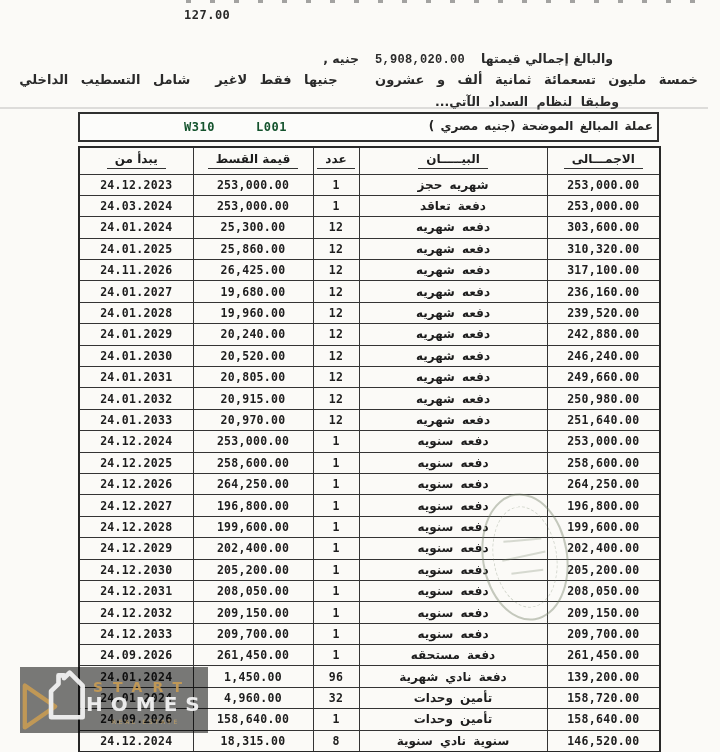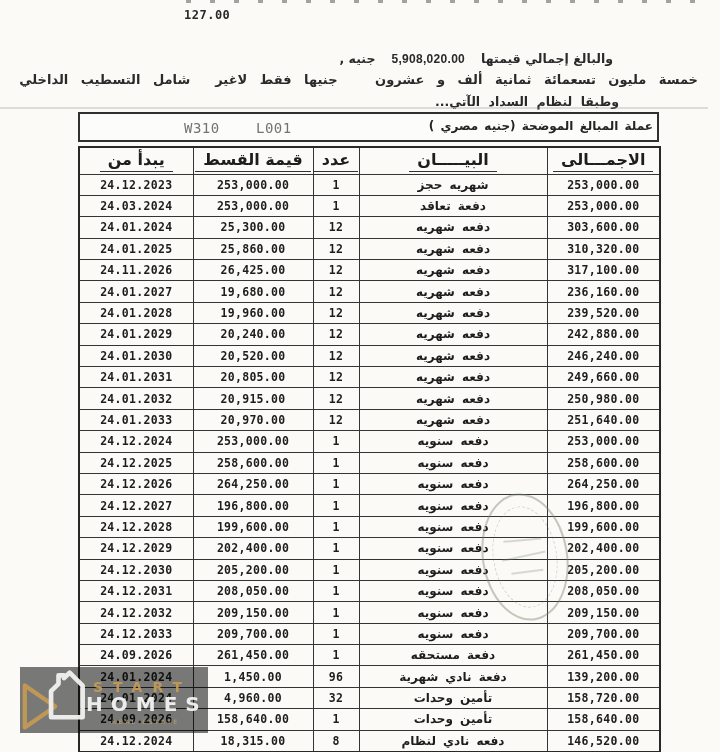--- a/index.html
+++ b/index.html
@@ -12,43 +12,43 @@
   .top-remnant{position:absolute;top:0;left:186px;width:522px;height:3px;
     background:repeating-linear-gradient(90deg,rgba(75,75,75,.5) 0 5px,transparent 5px 24px);}
   .hairline{position:absolute;top:107px;left:0;width:708px;height:2px;background:rgba(145,145,145,.28);}
   
   .line{position:absolute;direction:rtl;font-weight:700;color:#2a2a2a;white-space:pre;}
   .line1{top:6px;right:40px;font-size:12.5px;letter-spacing:1px;word-spacing:4px;}
   .num-127{position:absolute;top:8px;left:184px;font-family:"DejaVu Sans Mono",monospace;
     font-size:12px;font-weight:700;letter-spacing:.5px;color:#2a2a2a;}
   .line2{top:51px;right:107px;display:flex;direction:rtl;gap:16px;align-items:baseline;
     font-size:12.5px;letter-spacing:.6px;}
-  .line2 .amount{font-family:Liberation Sans, sans-serif;font-size:12px;letter-spacing:.3px;}
+  .line2 .amount{font-family:Liberation Mono, monospace;font-size:12px;letter-spacing:.3px;}
   .line3{top:72px;right:22px;font-size:13px;letter-spacing:1.8px;word-spacing:8px;}
   .line4{top:94px;right:101px;font-size:12.5px;letter-spacing:1.2px;word-spacing:4px;}
   
   .currency-box{position:absolute;top:112px;left:78px;width:581px;height:30px;
     border:2px solid #303030;box-sizing:border-box;background:rgba(255,255,255,.35);}
   .cur-label{position:absolute;right:4px;top:5px;direction:rtl;font-size:12px;font-weight:700;
     letter-spacing:.6px;word-spacing:2px;white-space:pre;}
-  .code{position:absolute;top:6px;font-family:"DejaVu Sans Mono",monospace;font-size:14px;
-    font-weight:400;letter-spacing:.5px;color:#737373;}
+  .code{position:absolute;top:6px;font-family:"DejaVu Sans Mono",monospace;font-size:12px;
+    font-weight:700;letter-spacing:.5px;color:#14532d;}
   .code-w{left:104px;}
   .code-l{left:176px;}
   
   .pay-table{position:absolute;top:146px;left:78px;width:581px;height:606px;
     border-collapse:collapse;table-layout:fixed;border:2px solid #282828;}
   .pay-table th,.pay-table td{border:1.5px solid #343434;text-align:center;padding:0;overflow:hidden;}
   .pay-table thead tr{height:27px;}
   .pay-table tbody tr{height:21.4px;}
   .pay-table td{font-family:"DejaVu Sans Mono",monospace;font-size:11.5px;font-weight:700;
     color:#1d1d1d;letter-spacing:.3px;}
   .pay-table td:nth-child(4){font-family:"DejaVu Sans",sans-serif;direction:rtl;font-size:12px;
     letter-spacing:1.6px;word-spacing:3px;}
-  .pay-table th{font-size:16px;font-weight:700;vertical-align:middle;color:#1d1d1d;}
+  .pay-table th{font-size:12px;font-weight:700;vertical-align:middle;color:#1d1d1d;}
   .pay-table th span{display:inline-block;direction:rtl;border-bottom:1.5px solid #333;
     padding:0 8px 2px;letter-spacing:.5px;}
   
   .stamp{position:absolute;left:482px;top:493px;width:86px;height:128px;
     transform:rotate(-9deg);pointer-events:none;}
   .stamp .o1{position:absolute;inset:0;border:2.5px solid rgba(118,132,108,.42);border-radius:50%;}
   .stamp .o2{position:absolute;inset:13px 11px;border:1.5px dashed rgba(118,132,108,.30);border-radius:50%;}
   .stamp .s1,.stamp .s2,.stamp .s3{position:absolute;height:2px;background:rgba(118,132,108,.28);}
   .stamp .s1{left:24px;top:46px;width:38px;transform:rotate(4deg);}
   .stamp .s2{left:20px;top:62px;width:44px;transform:rotate(-3deg);}
@@ -291,21 +291,21 @@
           <td>24.09.2026</td>
           <td>158,640.00</td>
           <td>1</td>
           <td>تأمين وحدات</td>
           <td>158,640.00</td>
         </tr>
         <tr>
           <td>24.12.2024</td>
           <td>18,315.00</td>
           <td>8</td>
-          <td>دفعه نادي لنظام</td>
+          <td>سنوية نادي سنوية</td>
           <td>146,520.00</td>
         </tr>
       </tbody>
   </table>
 
   <div class="stamp">
     <div class="o1"></div>
     <div class="o2"></div>
     <div class="s1"></div>
     <div class="s2"></div>

